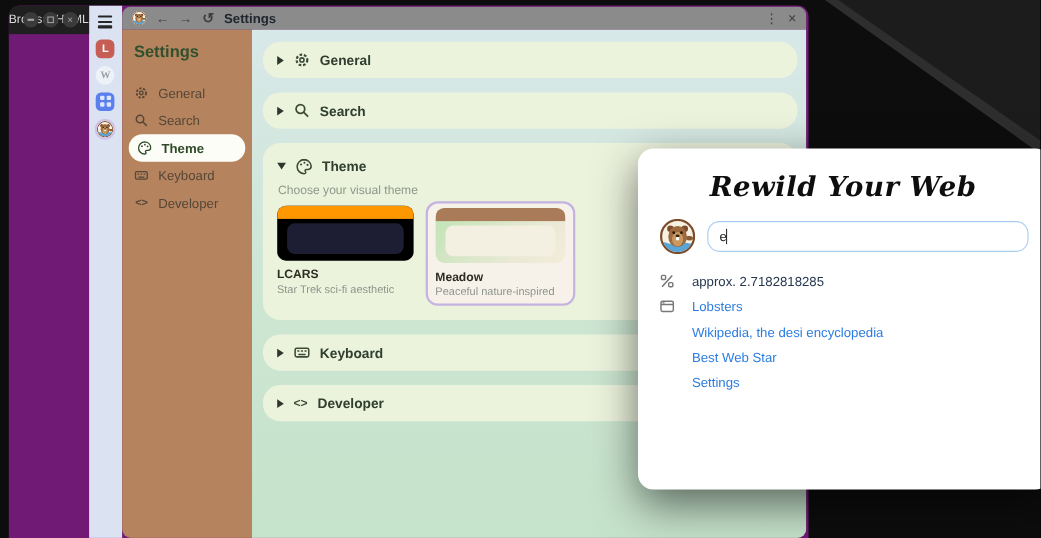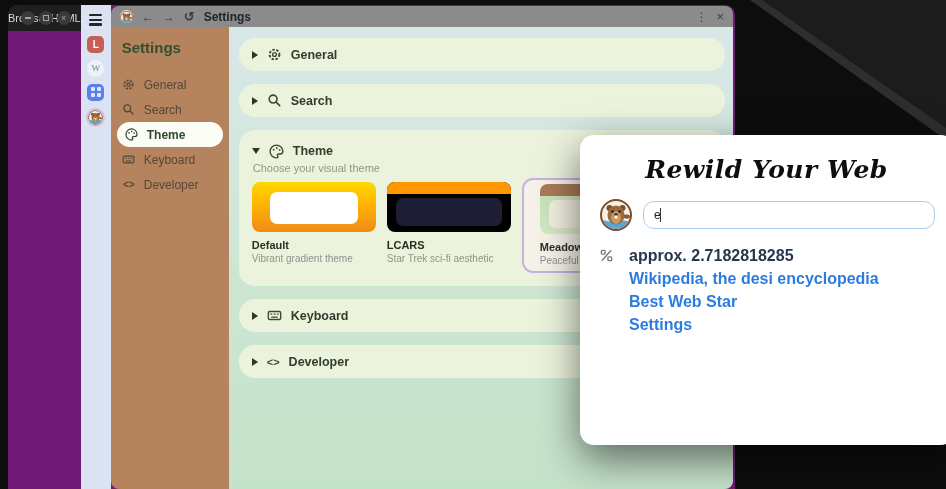--- a/index.html
+++ b/index.html
@@ -75,25 +75,25 @@
   .section { background:#ecf3dd; border-radius:16px; padding:0 13px; height:33px;
     flex:none; display:flex; align-items:center; gap:9px; }
   .section-label { font-size:12.5px; font-weight:bold; color:#2f3e2e; }
   .sec-ic { color:#3c4a38; display:flex; }
   .tri-right { width:0; height:0; border-left:6px solid #2e352c;
     border-top:4.5px solid transparent; border-bottom:4.5px solid transparent; }
   .tri-down { width:0; height:0; border-top:6px solid #2e352c;
     border-left:4.5px solid transparent; border-right:4.5px solid transparent; }
   .section.expanded { height:auto; display:block; padding:10px 13px 13px; }
   .sec-head { display:flex; align-items:center; gap:9px; height:22px; }
-  .sec-subtitle { font-size:11px; color:#8e988a; margin:0 0 8px 1px; }
+  .sec-subtitle { font-size:11px; color:#8e988a; margin:5px 0 8px 1px; }
   .cards { display:flex; gap:11px; }
   .theme-card { width:124px; flex:none; }
   .theme-card.selected { width:136px; border:2px solid #c4b2e0; border-radius:11px;
-    padding:4px 16px 5px; background:#f6f2ea; margin-top:-4px; }
+    padding:4px 7px 5px; background:#f6f2ea; margin-top:-4px; }
   .card-preview { height:50px; border-radius:8px; position:relative; overflow:hidden; }
   .prev-default { background:linear-gradient(180deg,#ffd900 0%,#ffb300 45%,#f08a18 100%); }
   .prev-lcars { background:#000; }
   .prev-meadow { background:linear-gradient(135deg,#bfe3b4 0%,#eae9d6 70%,#f2edda 100%); }
   .prev-topbar { position:absolute; left:0; right:0; top:0; height:12px; }
   .prev-lcars .prev-topbar { background:#ff9800; }
   .prev-meadow .prev-topbar { background:#a97b58; }
   .prev-inner { position:absolute; border-radius:7px; }
   .prev-default .prev-inner { left:18px; right:18px; top:10px; bottom:8px; background:#fff; }
   .prev-lcars .prev-inner { left:9px; right:9px; top:16px; bottom:6px; background:#1d1d33; }
@@ -112,21 +112,21 @@
   .popup-avatar { width:32px; height:32px; flex:none; }
   .search-wrap { flex:1; position:relative; }
   .search-input { width:100%; height:28px; border:1.5px solid #a9cdf2;
     border-radius:11px; padding:0 10px; font-size:12px; color:#222; outline:none;
     font-family:"Liberation Sans", sans-serif; background:#fff; }
   .caret { position:absolute; left:17px; top:7px; width:1px; height:14px; background:#333; }
   .suggestions { margin-top:13px; }
   .srow { display:flex; align-items:center; height:23px; }
   .sicon { width:16px; flex:none; margin-right:15px; display:flex;
     justify-content:center; color:#787878; }
-  .stext { font-size:16px; font-weight:bold; }
+  .stext { font-size:12px; font-weight:normal; }
   .kind-answer .stext { color:#26374e; }
   .kind-link .stext { color:#2b7ce0; }
 </style>
 </head>
 <body>
 
 <svg width="0" height="0" style="position:absolute">
   <defs>
     <symbol id="beaver" viewBox="0 0 32 32">
       <circle cx="16" cy="16" r="15" fill="#f7f1e2" stroke="#7d4c2c" stroke-width="2"></circle>
@@ -315,27 +315,20 @@
                 <span class="sec-ic">
                     <svg width="15" height="15" viewBox="0 0 16 16">
                       <use href="#palette"></use>
                     </svg>
                   </span>
                 <span class="section-label">Theme</span>
               </div>
               <div class="sec-subtitle">Choose your visual theme</div>
               <div class="cards">
                 <div class="theme-card">
-                  <div class="card-preview prev-default">
-                      <div class="prev-inner"></div>
-                    </div>
-                  <div class="card-name">Default</div>
-                  <div class="card-desc">Vibrant gradient theme</div>
-                </div>
-                <div class="theme-card">
                   <div class="card-preview prev-lcars">
                       <div class="prev-topbar"></div>
                       <div class="prev-inner"></div>
                     </div>
                   <div class="card-name">LCARS</div>
                   <div class="card-desc">Star Trek sci-fi aesthetic</div>
                 </div>
                 <div class="theme-card selected">
                   <div class="card-preview prev-meadow">
                       <div class="prev-topbar"></div>
@@ -383,20 +376,28 @@
     <div class="suggestions">
       <div class="srow kind-answer">
         <span class="sicon">
             <svg width="15" height="15" viewBox="0 0 16 16">
               <use href="#percent"></use>
             </svg>
           </span>
         <span class="stext">approx. 2.7182818285</span>
       </div>
       <div class="srow kind-link">
+        <span class="sicon">
+            <svg width="15" height="15" viewBox="0 0 16 16">
+              <use href="#tabwin"></use>
+            </svg>
+          </span>
+        <span class="stext">Lobsters</span>
+      </div>
+      <div class="srow kind-link">
         <span class="sicon"></span>
         <span class="stext">Wikipedia, the desi encyclopedia</span>
       </div>
       <div class="srow kind-link">
         <span class="sicon"></span>
         <span class="stext">Best Web Star</span>
       </div>
       <div class="srow kind-link">
         <span class="sicon"></span>
         <span class="stext">Settings</span>

